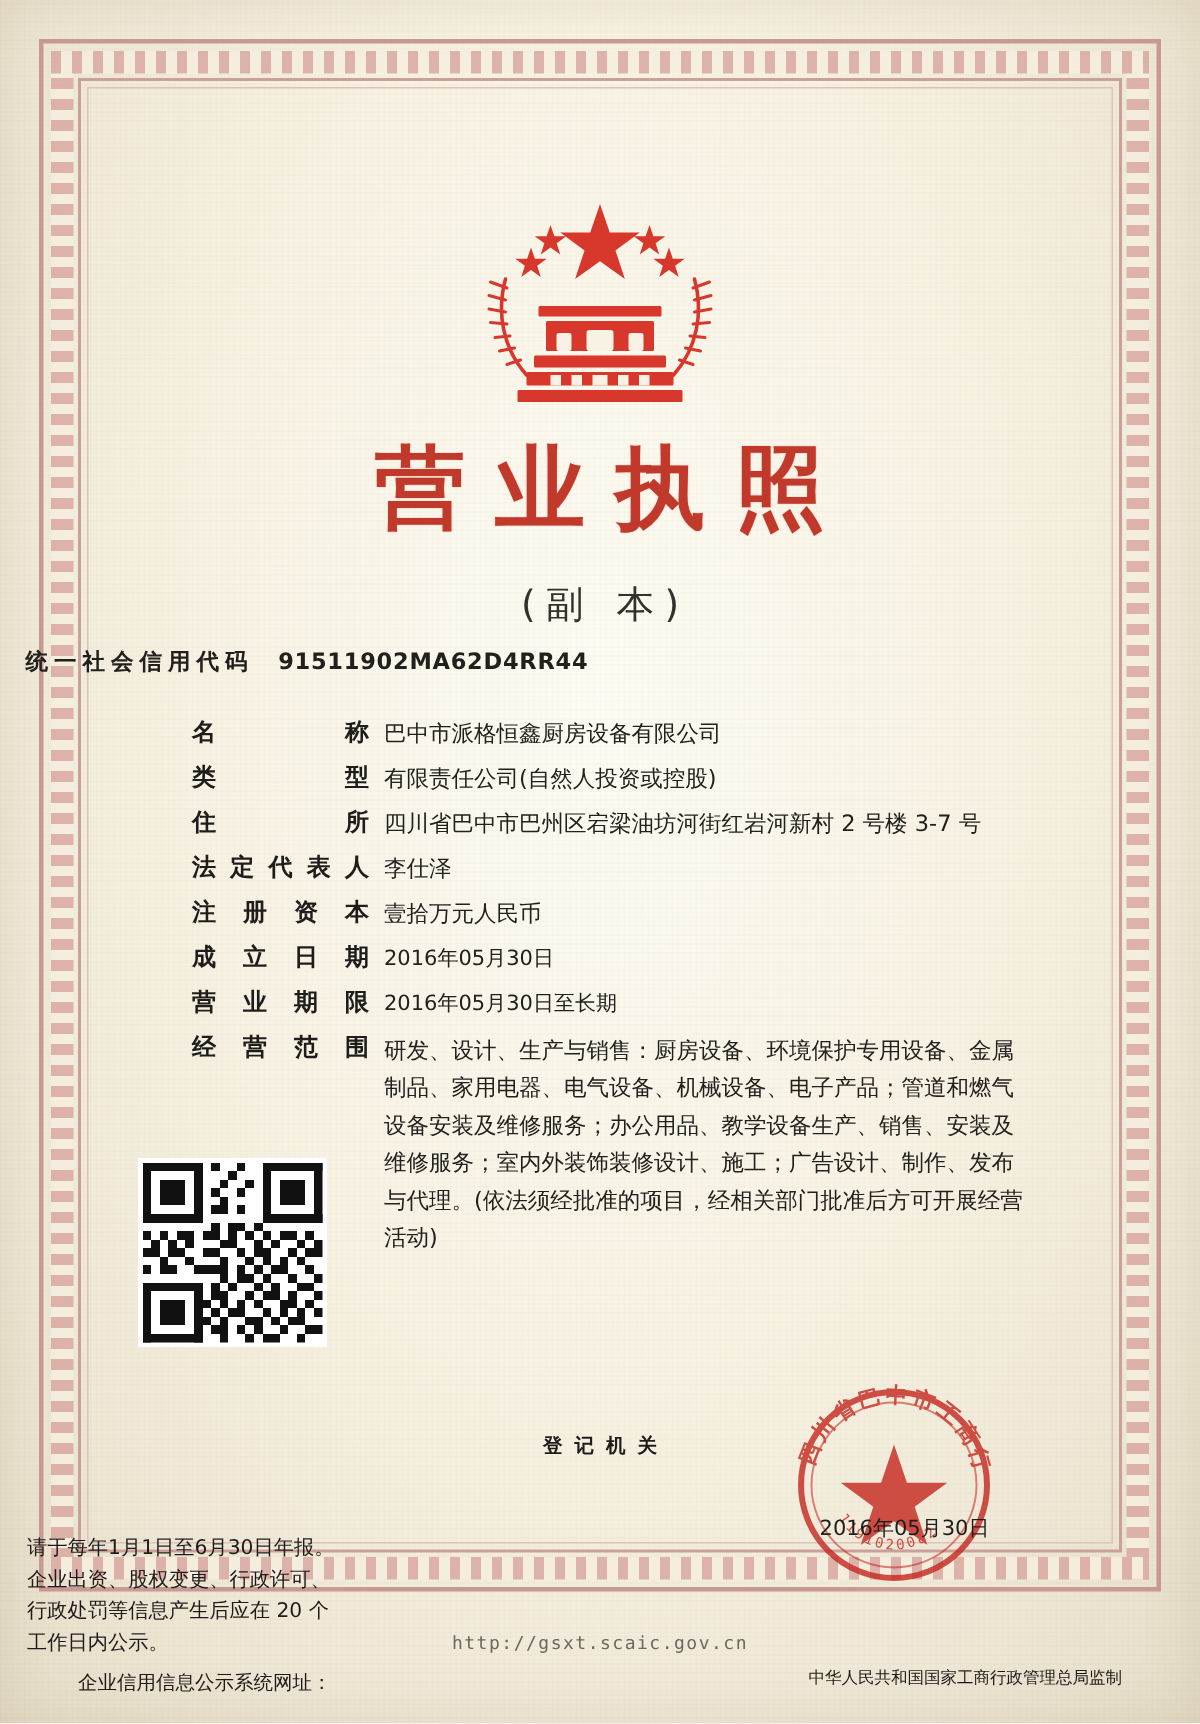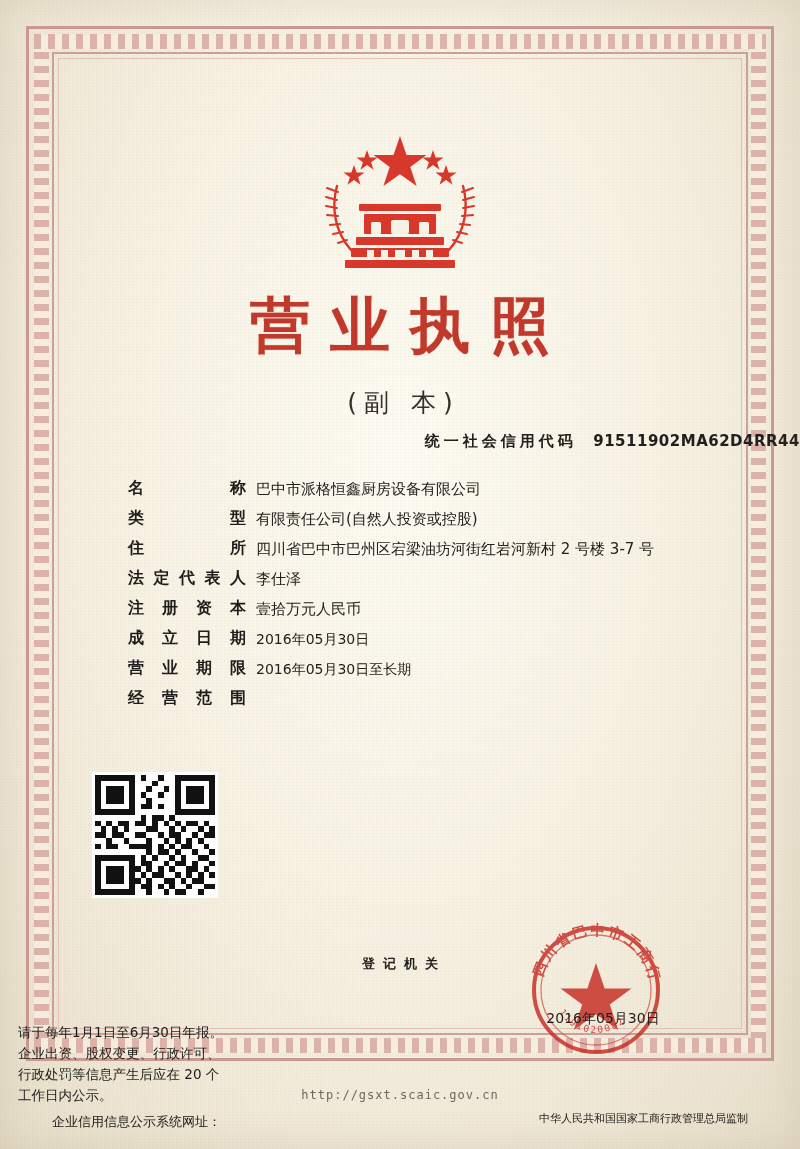--- a/index.html
+++ b/index.html
@@ -101,21 +101,21 @@
     font-family: "DejaVu Sans", sans-serif;
     font-size: 25px;
     letter-spacing: 7px;
     color: #34302c;
     text-indent: 7px;
   }
   .credit-code {
     position: absolute;
     left: 0; right: 0;
     top: 432px;
-    text-align: right;
+    text-align: left;
     font-family: "DejaVu Sans", sans-serif;
     font-weight: bold;
     font-size: 15px;
     letter-spacing: 1.2px;
     color: #22201d;
     padding-left: 17px;
   }
   .credit-code .label { letter-spacing: 4px; }
   .credit-code .value { margin-left: 10px; letter-spacing: 0.5px; }
 
@@ -391,20 +391,21 @@
         </div>
       <div class="v small">2016年05月30日至长期</div>
     </div>
     <div class="row scope">
       <div class="k">
           <span>经</span>
           <span>营</span>
           <span>范</span>
           <span>围</span>
         </div>
+      <div class="v">研发、设计、生产与销售：厨房设备、环境保护专用设备、金属制品、家用电器、电气设备、机械设备、电子产品；管道和燃气设备安装及维修服务；办公用品、教学设备生产、销售、安装及维修服务；室内外装饰装修设计、施工；广告设计、制作、发布与代理。(依法须经批准的项目，经相关部门批准后方可开展经营活动)</div>
     </div>
   </div>
 
 
   <div class="qr">
     <svg viewBox="0 0 21 21" width="120" height="120" shape-rendering="crispEdges" aria-hidden="true">
       <rect width="21" height="21" fill="#ffffff"></rect>
       <g fill="#111111">
         <rect x="0" y="0" width="7" height="1"></rect>
           <rect x="0" y="6" width="7" height="1"></rect>

